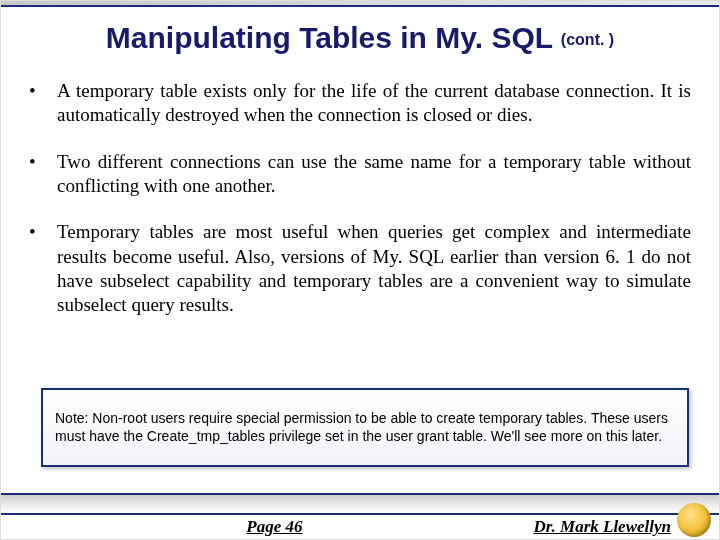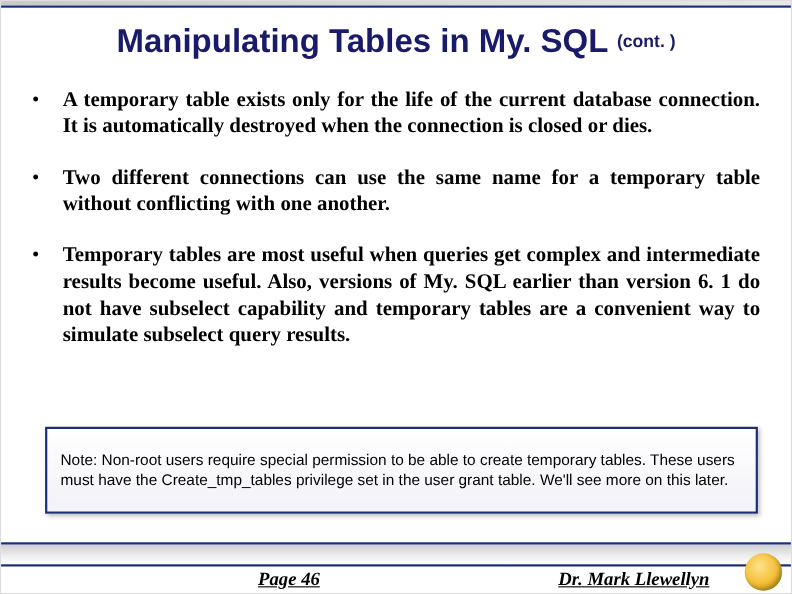--- a/index.html
+++ b/index.html
@@ -30,21 +30,21 @@
   }
   .bullet-row {
     display: flex;
     margin-bottom: 22px;
     font-family: "Times New Roman", Times, serif;
     font-size: 19px;
     line-height: 1.28;
     color: #000;
   }
   .bullet-row .dot { width: 28px; flex: 0 0 28px; }
-  .bullet-row .txt { flex: 1; text-align: justify; font-weight: bold; }
+  .bullet-row .txt { flex: 1; text-align: justify; }
   .note-box {
     position: absolute;
     left: 40px; right: 30px;
     bottom: 72px;
     border: 2px solid #1a2e78;
     background: linear-gradient(to bottom, #ffffff 0%, #f2f2f8 100%);
     padding: 20px 12px;
     font-family: Arial, sans-serif;
     font-size: 14px;
     line-height: 1.25;
@@ -67,21 +67,21 @@
     display: flex;
     align-items: center;
     font-family: "Times New Roman", Times, serif;
     font-weight: bold;
     font-style: italic;
     font-size: 17px;
     color: #000;
   }
   .footer .row .course { flex: 1.3; padding-left: 6px; text-decoration: underline; }
   .footer .row .page   { flex: 0.9; text-align: right; text-decoration: underline; }
-  .footer .row .author { flex: 1.1; text-align: right; padding-right: 74px; text-decoration: underline; }
+  .footer .row .author { flex: 1.1; text-align: right; padding-right: 48px; text-decoration: underline; }
   .logo {
     position: absolute;
     right: 8px; bottom: 2px;
     width: 34px; height: 34px;
     border-radius: 50%;
     background: radial-gradient(circle at 40% 35%, #ffe28a 0%, #f4c13a 50%, #b88a0a 100%);
     box-shadow: inset -2px -2px 4px rgba(0,0,0,0.25);
   }
 </style>
 </head>

